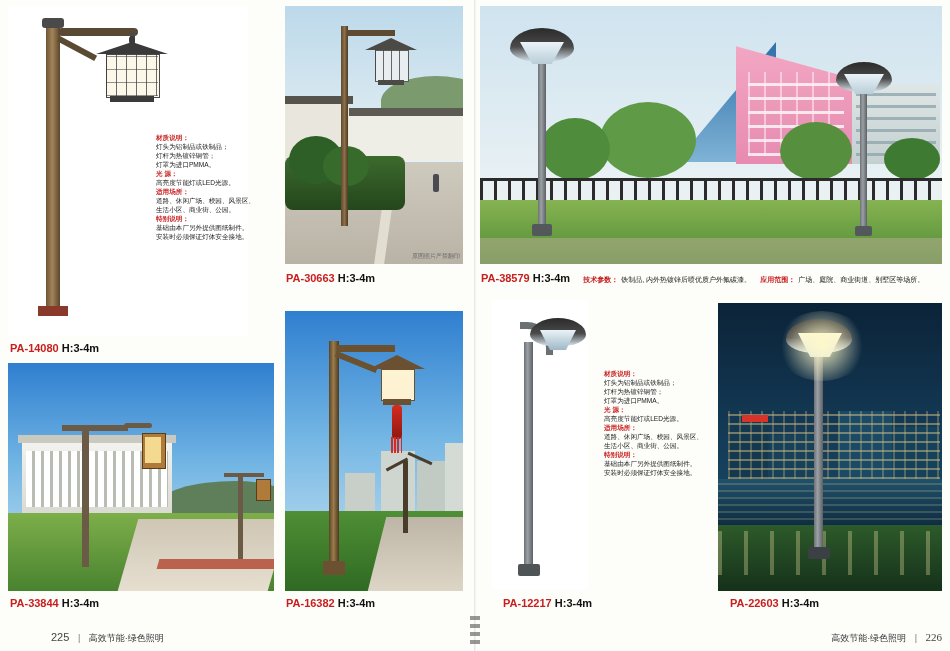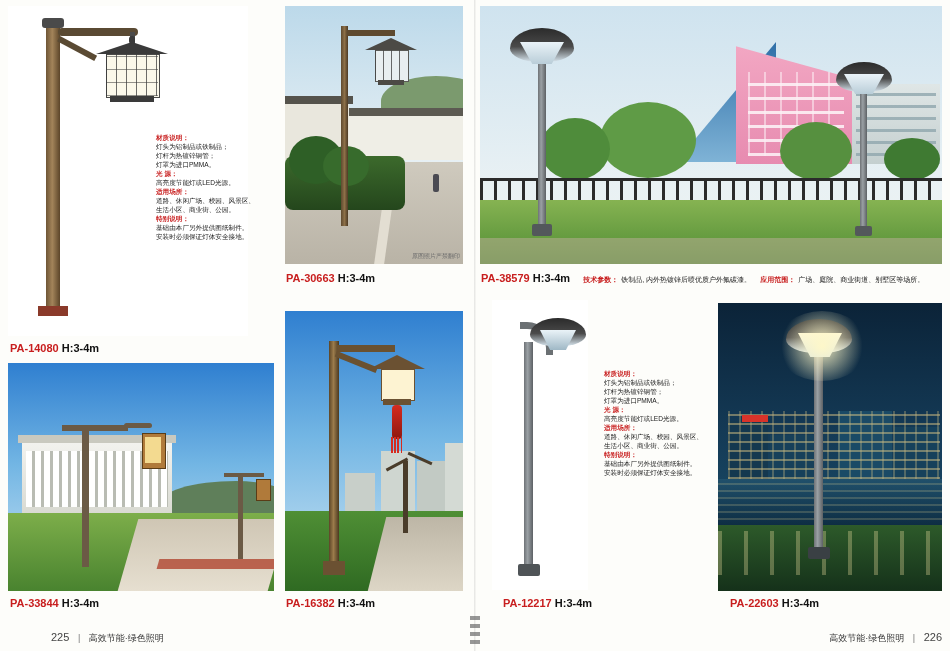--- a/index.html
+++ b/index.html
@@ -277,16 +277,16 @@
   <div class="binding" style="background:repeating-linear-gradient(0deg,#6b6b6b 0 4px,transparent 4px 8px);opacity:.7;"></div>
 
   <div class="footer-left" style="left:8px;margin-left:43px;">
     <span class="pageno">225</span>
     <span style="margin-left:6px;color:#777;">|</span>
     <span style="margin-left:6px;">高效节能·绿色照明</span>
   </div>
   <div class="footer-right" style="right:8px;">
     <span>高效节能·绿色照明</span>
     <span style="margin-left:6px;color:#777;">|</span>
-    <span class="pageno" style="margin-left:6px;">226</span>
+    <span class="pageno" style="margin-left:6px;font-family:Liberation Serif, serif;">226</span>
   </div>
 
 </div>
 
 </body></html>

